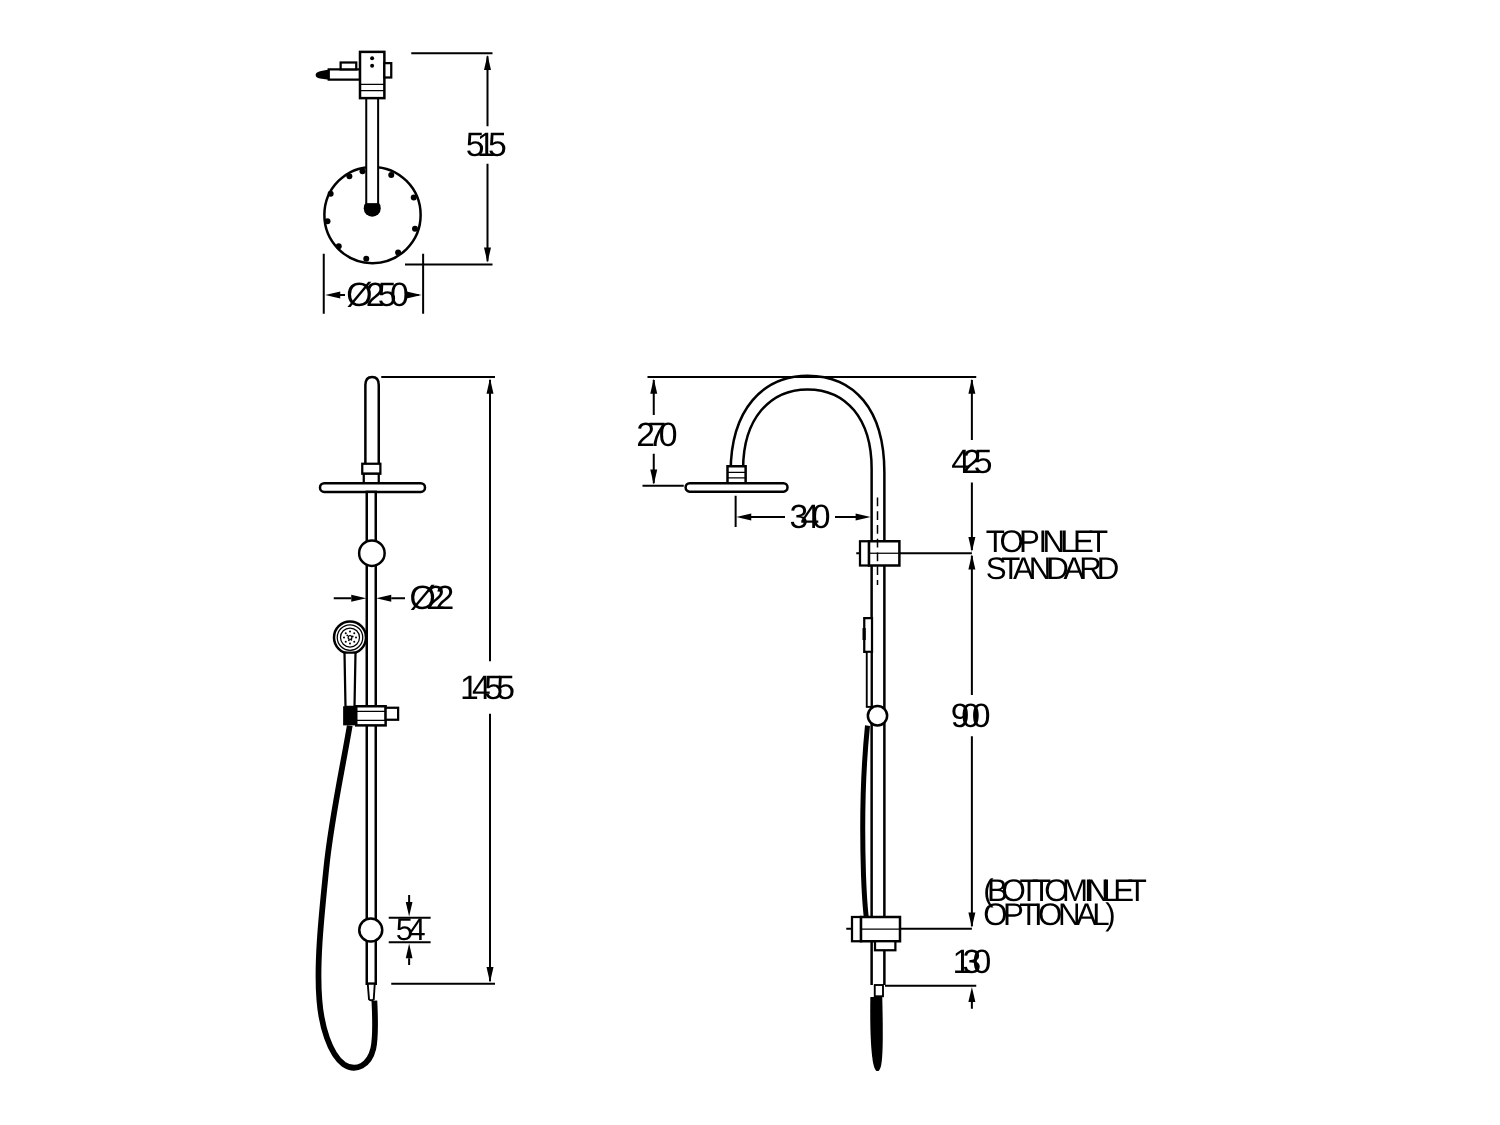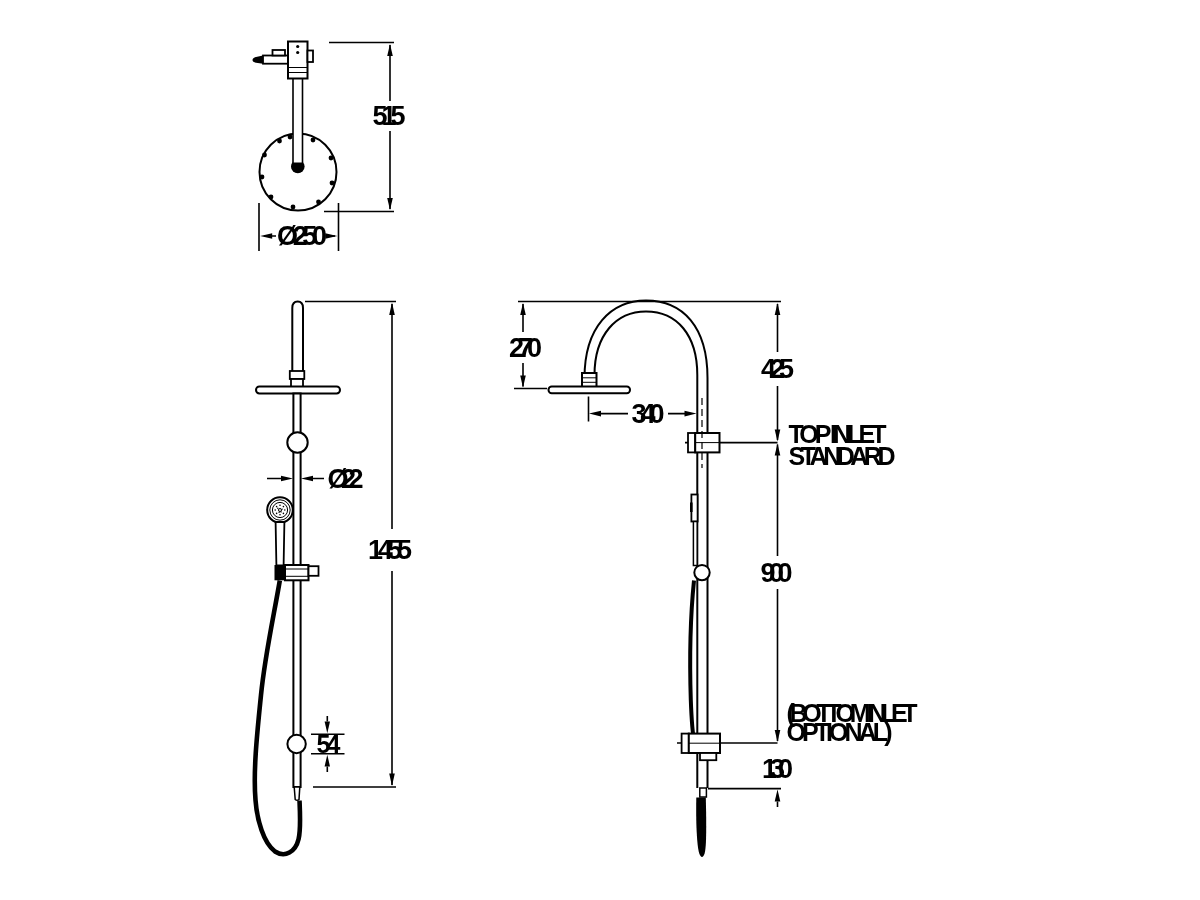--- a/index.html
+++ b/index.html
@@ -1,16 +1,16 @@
 <!DOCTYPE html>
 <html><head>
 <meta charset="utf-8">
 <style>
   html,body{margin:0;padding:0;background:#fff;}
-  .canvas{position:relative;width:1200px;height:900px;background:#fff;overflow:hidden;font-weight:bold;}
+  .canvas{position:relative;width:1200px;height:900px;background:#fff;overflow:hidden;}
   svg{display:block;}
   .ol{fill:#fff;stroke:#000;stroke-width:2;}
   .ol18{fill:#fff;stroke:#000;stroke-width:1.8;}
   .ol15{fill:#fff;stroke:#000;stroke-width:1.5;}
   .ln{fill:none;stroke:#000;stroke-width:2;}
   .dim{fill:none;stroke:#000;stroke-width:1.6;}
   .thin{fill:none;stroke:#000;stroke-width:1;}
   .blk{fill:#000;stroke:none;}
   .dimtxt{font-family:"Liberation Sans",sans-serif;font-size:27px;fill:#000;}
   .dimtxt2{font-family:"Liberation Sans",sans-serif;font-size:25px;fill:#000;}

